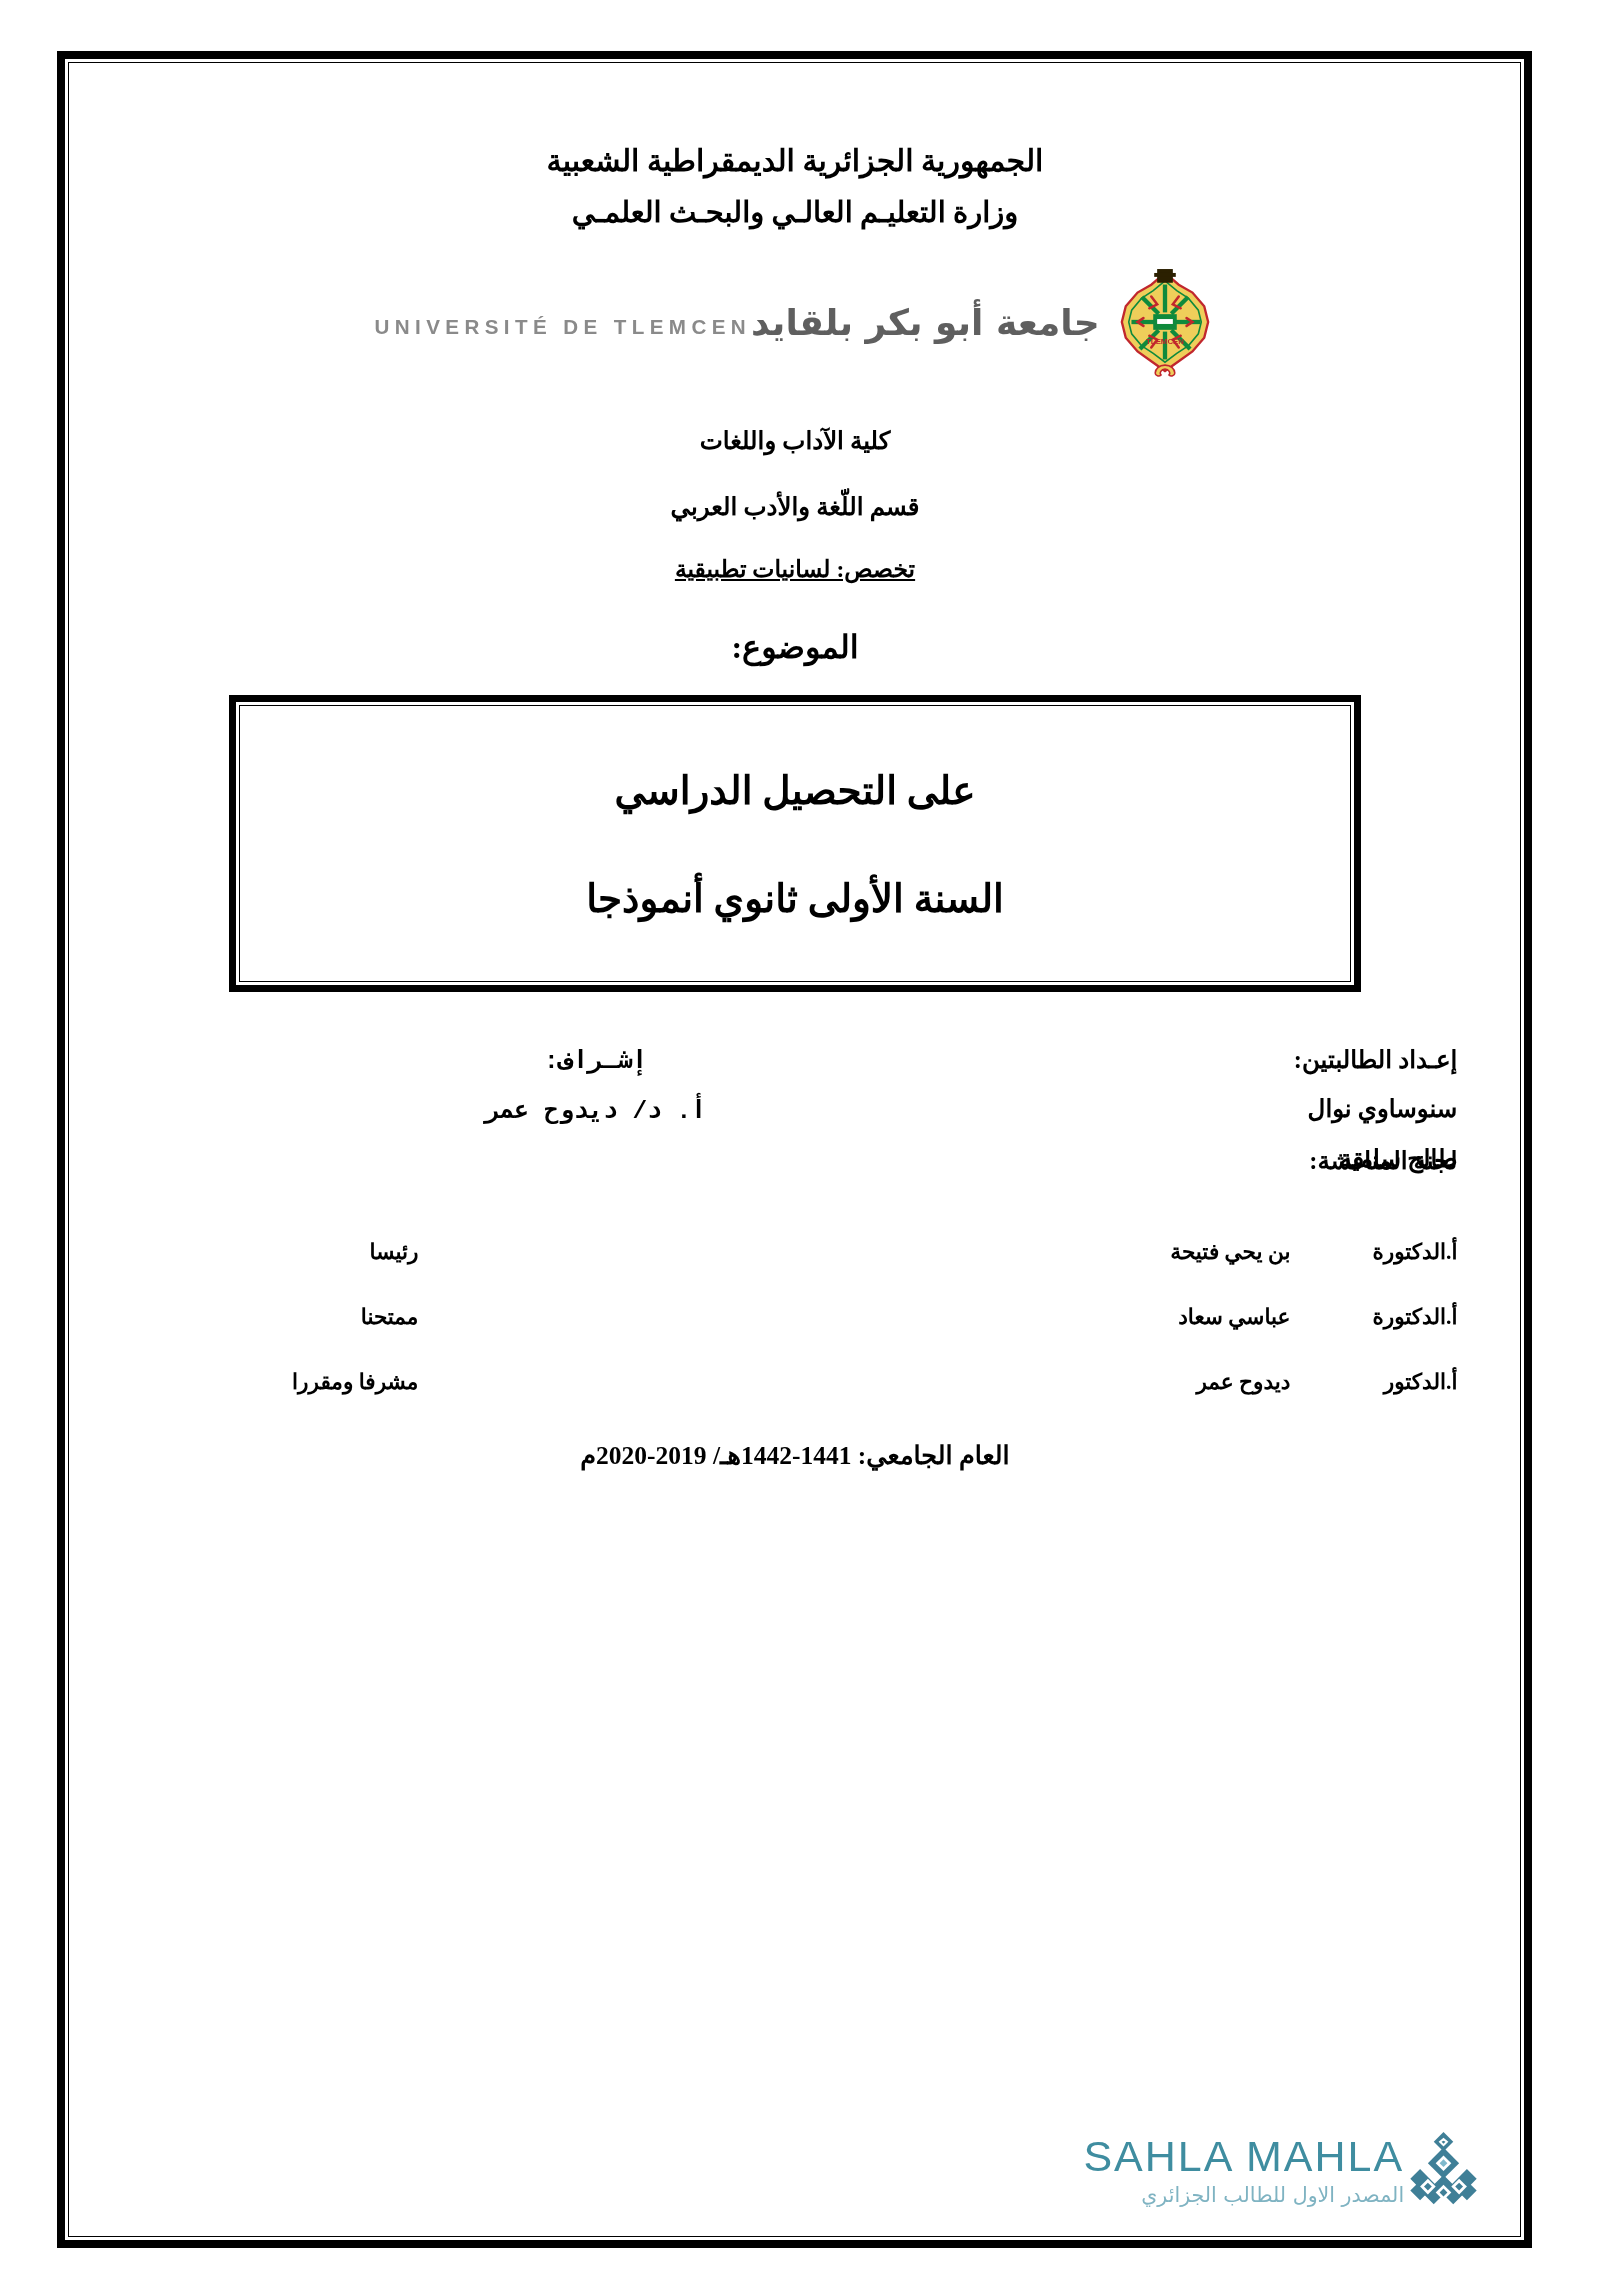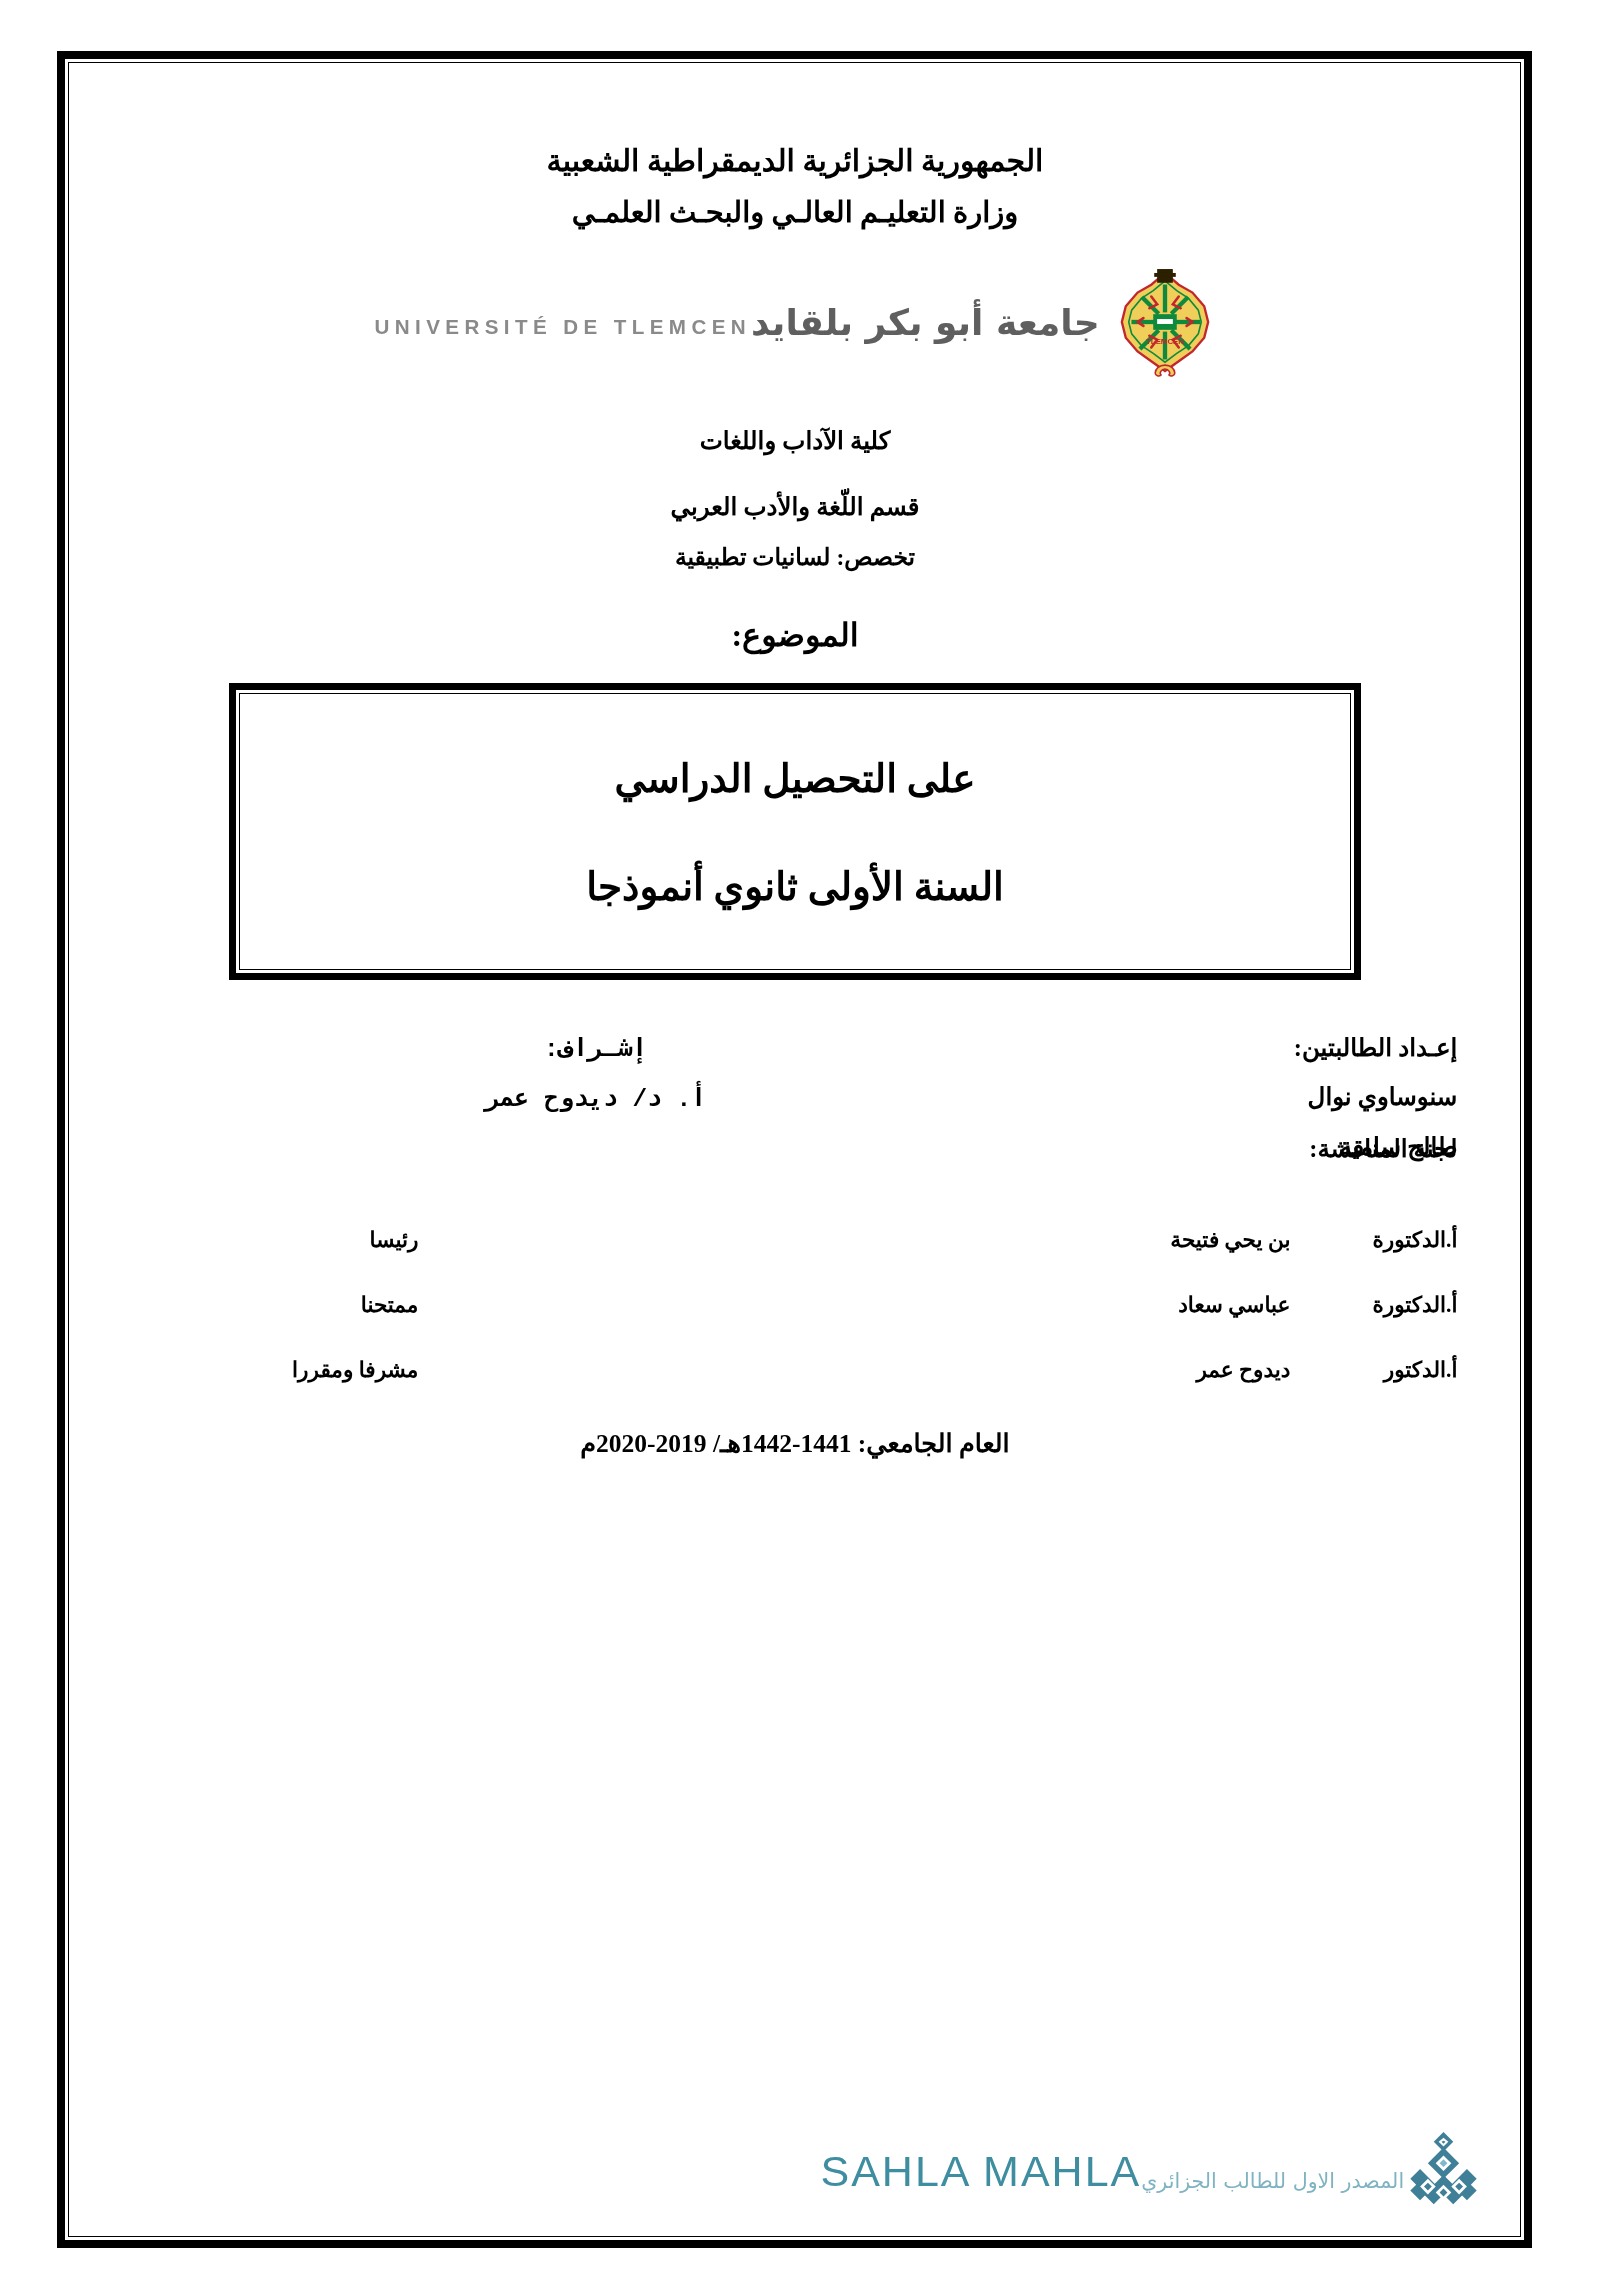--- a/index.html
+++ b/index.html
@@ -118,21 +118,22 @@
     font-size: 24.5px;
     margin-top: 37px;
   }
 
   .thesis-line1 {
     font-size: 23.5px;
     margin-top: 61px;
   }
   .thesis-line2 {
     font-size: 23.5px;
-    margin-top: 22px;
+    margin-top: 34px;
+    text-decoration: underline;
   }
   .thesis-line3 {
     font-size: 23.5px;
     margin-top: 21.6px;
   }
 
   .subject-label {
     font-size: 32px;
     margin-top: 45px;
   }
@@ -243,20 +244,21 @@
     position: absolute;
     right: 37px;
     bottom: 15.7px;
     display: flex;
     align-items: center;
     direction: ltr;
     gap: 3.9px;
   }
   .wm-text {
     display: flex;
+    flex-direction: column;
     align-items: flex-end;
   }
   .wm-title {
     font-family: "Liberation Sans", sans-serif;
     font-size: 43px;
     letter-spacing: 2px;
     color: #3f8da0;
     line-height: 1;
     direction: ltr;
   }

